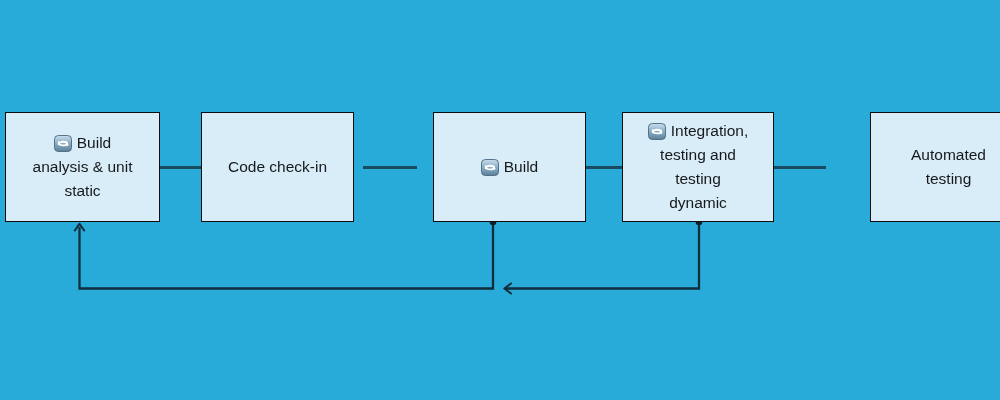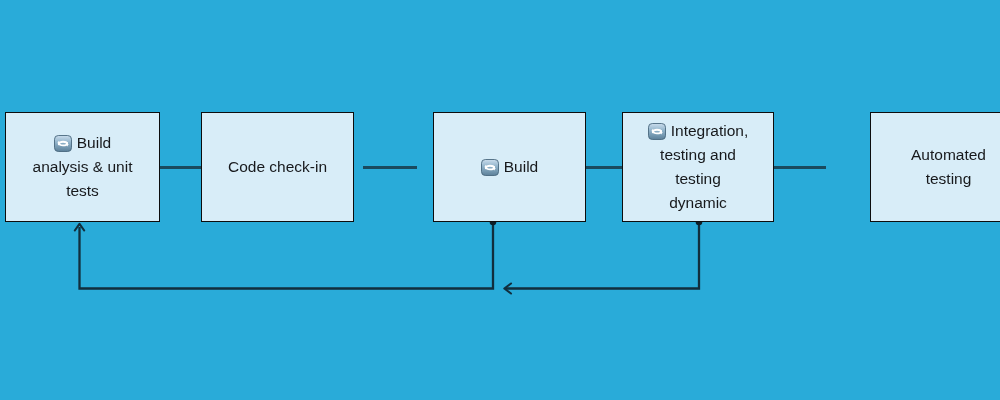--- a/index.html
+++ b/index.html
@@ -71,21 +71,21 @@
   </svg>
 
   <div class="box" id="b1">
     <div class="line iconline">
       <svg class="ico">
           <use href="#refreshIcon"></use>
         </svg>
       <span>Build</span>
     </div>
     <div class="line">analysis &amp; unit</div>
-    <div class="line">tests</div>
+    <div class="line">static</div>
   </div>
 
   <div class="box" id="b2">
     <div class="line">Code check-in</div>
   </div>
 
   <div class="box" id="b3">
     <div class="line iconline">
       <svg class="ico">
           <use href="#refreshIcon"></use>

